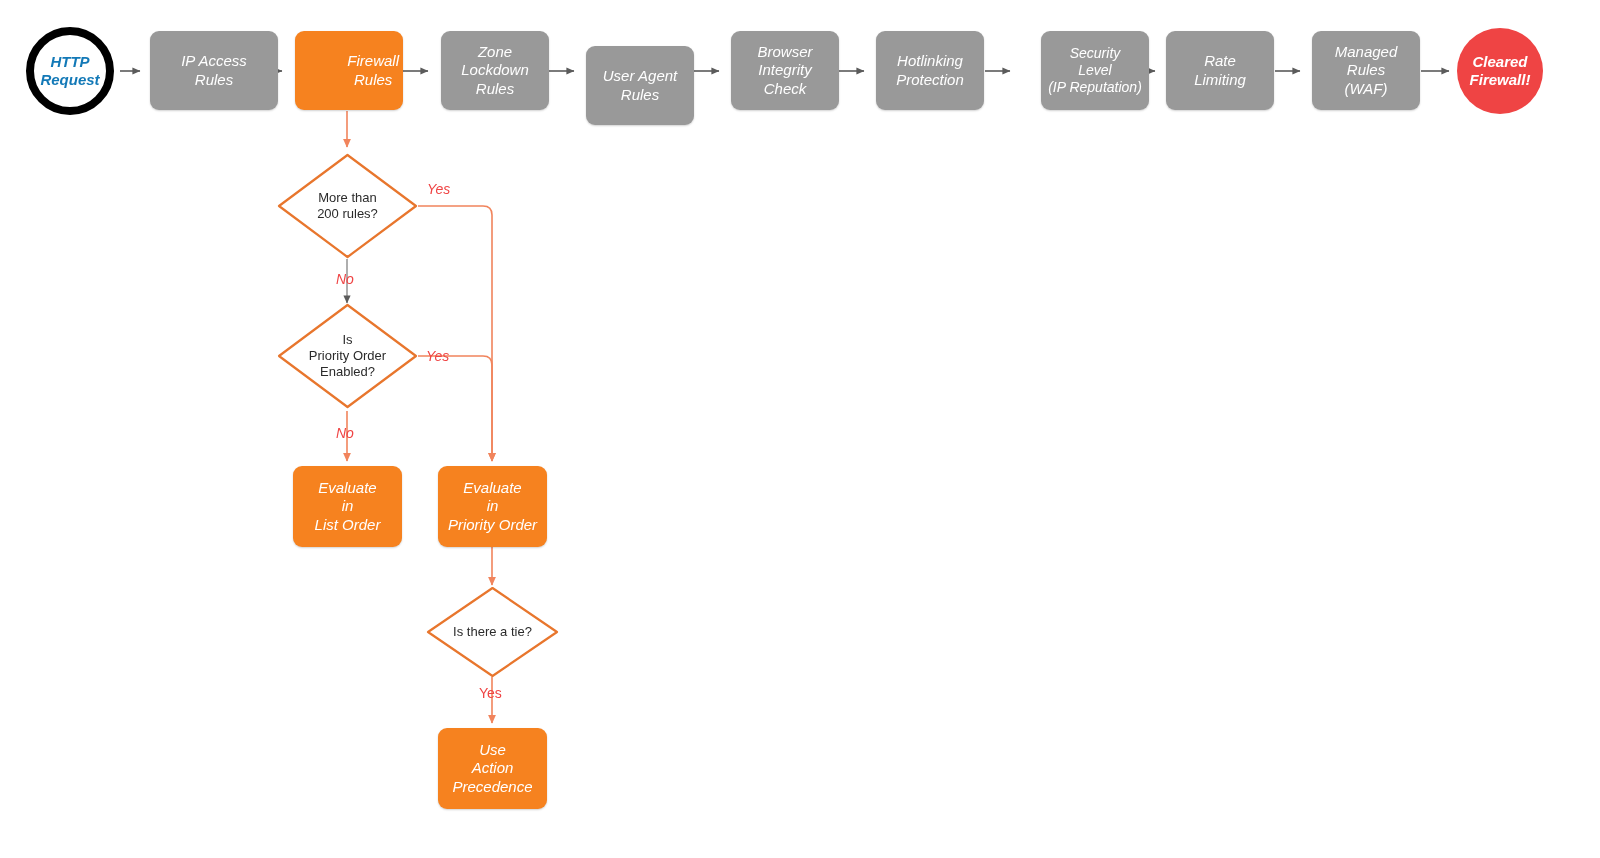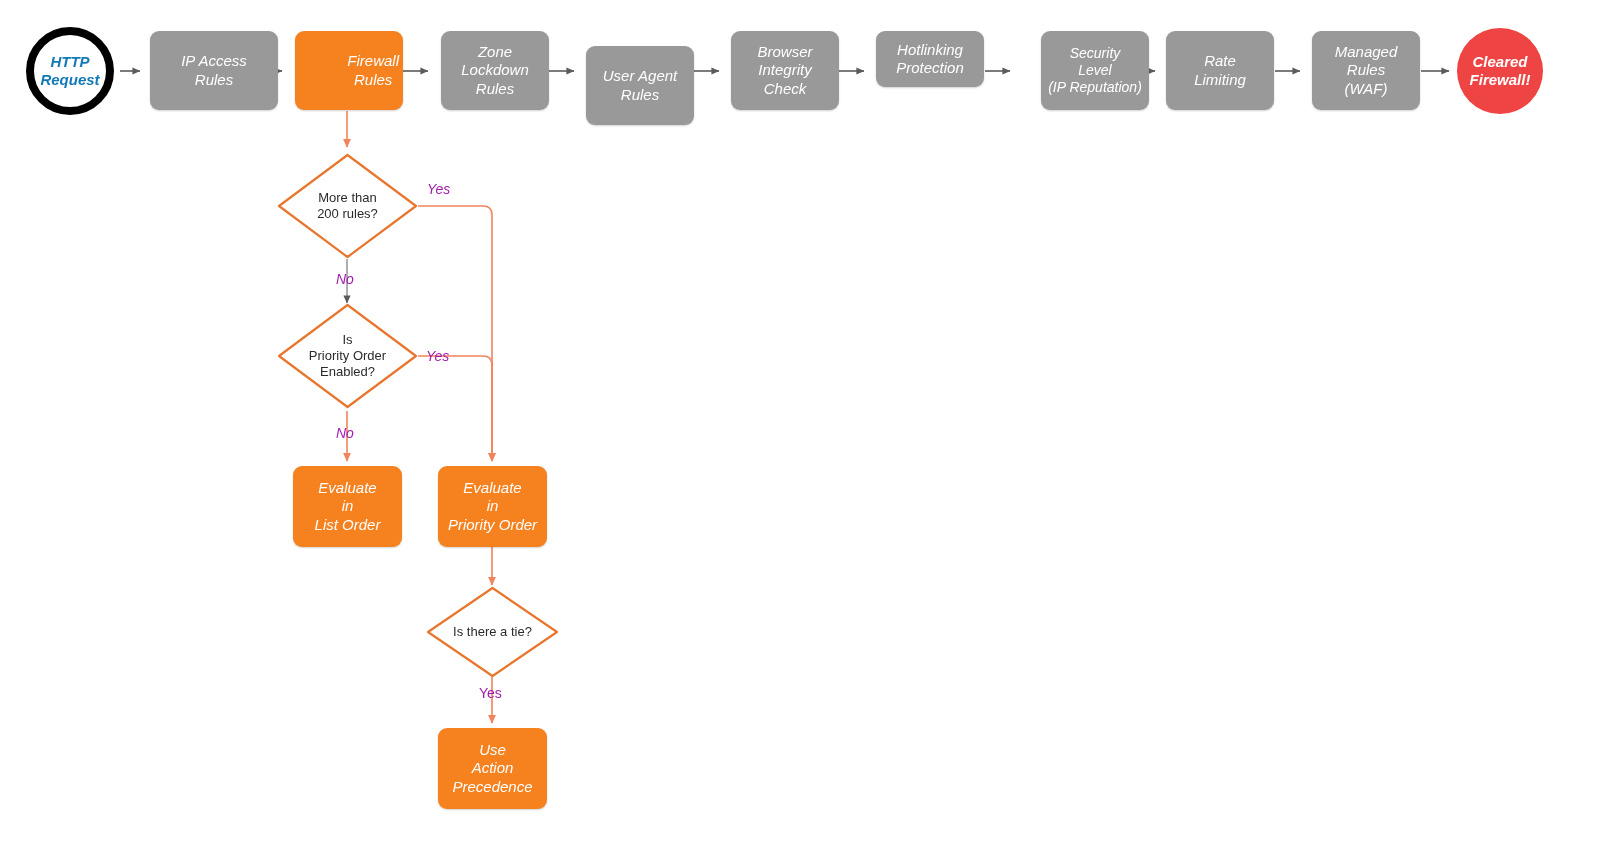--- a/index.html
+++ b/index.html
@@ -84,21 +84,21 @@
     width: 100%;
     text-align: center;
     line-height: 1.25;
   }
 
   
   .edgelabel {
     position: absolute;
     font-size: 14px;
     font-style: italic;
-    color: #a21caf;
+    color: #ef4444;
     white-space: nowrap;
     background: transparent;
   }
   .edgelabel.upright { font-style: normal; }
 </style>
 </head>
 <body>
 
 <div id="canvas">
 
@@ -181,21 +181,21 @@
   </div>
 
   <div class="node proc gray" style="left:731px; top:31px; width:108px; height:79px;">
     <span>
       <span>Browser</span><br>
       <span>Integrity</span><br>
       <span>Check</span>
     </span>
   </div>
 
-  <div class="node proc gray" style="left:876px; top:31px; width:108px; height:56px;">
+  <div class="node proc gray" style="left:876px; top:31px; width:108px; height:79px;">
     <span>
       <span>Hotlinking</span><br>
       <span>Protection</span>
     </span>
   </div>
 
   <div class="node proc gray" style="left:1021px; top:31px; width:108px; height:79px; font-size:14px;margin-left:20px;">
     <span>
       <span>Security</span><br>
       <span>Level</span><br>

